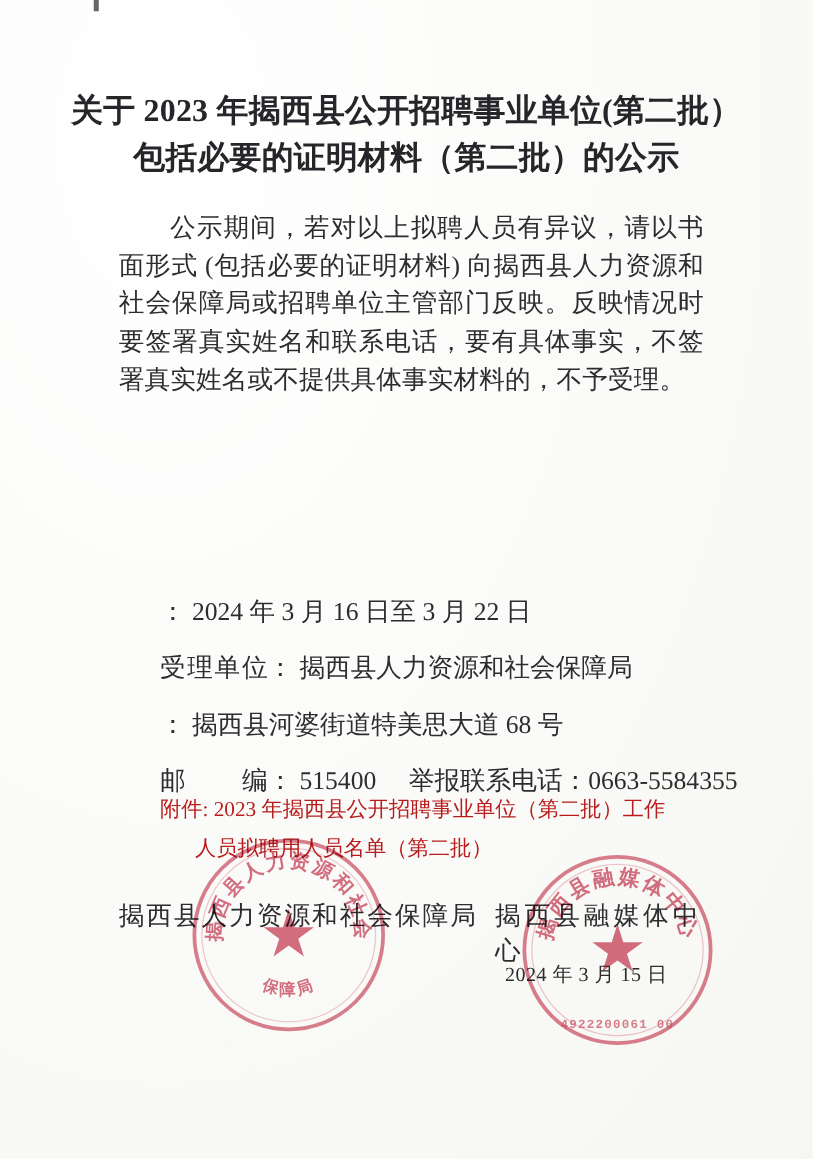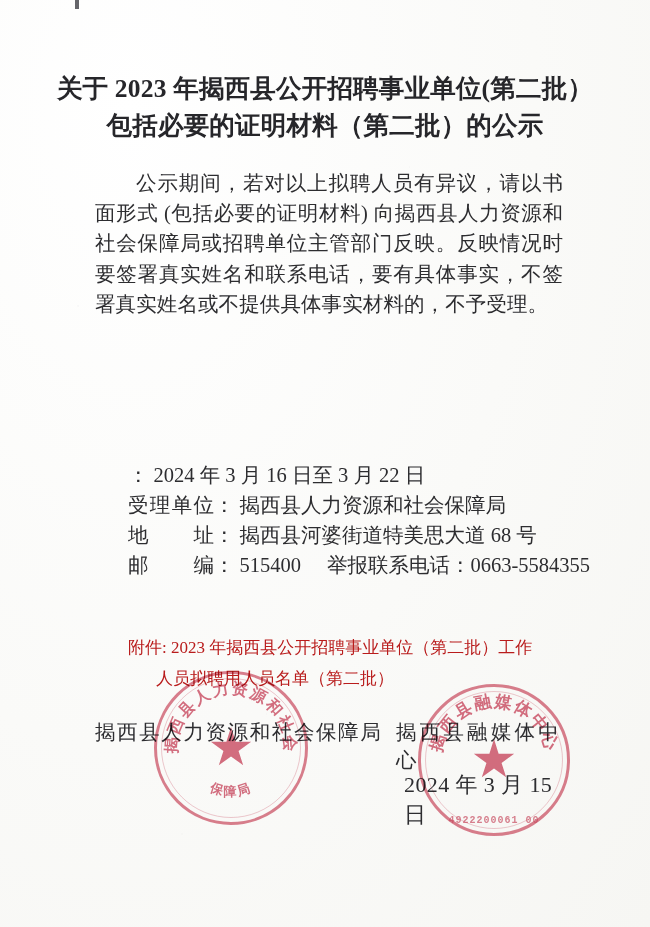--- a/index.html
+++ b/index.html
@@ -65,36 +65,36 @@
     line-height:30px;
     color:#2d2d30;
   }
   .info-row{display:flex;align-items:baseline;white-space:nowrap;}
   .info-label{
     display:inline-block;width:86px;
     text-align:justify;text-align-last:justify;
     flex:0 0 auto;
   }
   .info-colon{flex:0 0 auto;margin-right:5px;}
-  .info-value{flex:0 0 auto;}
+  .info-value{flex:0 0 auto;margin-top:15px;}
   .info-extra{margin-left:26px;}
 
   .attach-block{
     position:absolute;left:128px;top:608px;width:440px;
     font-size:17px;line-height:30.5px;color:#b91c1c;margin-top:25px;
   }
   .attach-l2{margin-left:28px;}
 
   .sign-row{
     position:absolute;left:95px;top:718px;width:470px;
     font-size:20.5px;color:#2d2d30;
   }
   .sign-left{position:absolute;left:0;top:0;letter-spacing:1.6px;}
   .sign-right{position:absolute;left:301px;top:0;letter-spacing:3.2px;}
-  .sign-date{position:absolute;left:309px;top:52px;font-size:22px;color:#2d2d30;letter-spacing:.4px;}
+  .sign-date{position:absolute;left:309px;top:52px;font-size:16px;color:#2d2d30;letter-spacing:.4px;}
 
   
   .seal{
     position:absolute;border-radius:50%;
     border:3px solid rgba(200,52,78,.72);
     mix-blend-mode:multiply;
     opacity:.88;
   }
   .seal .ring-in{
     position:absolute;inset:4px;border-radius:50%;
@@ -146,21 +146,20 @@
     <div class="info-row">
       <span class="info-colon">：</span>
       <span class="info-value">2024 年 3 月 16 日至 3 月 22 日</span>
     </div>
     <div class="info-row">
       <span class="info-label">受理单位</span>
       <span class="info-colon">：</span>
       <span class="info-value">揭西县人力资源和社会保障局</span>
     </div>
     <div class="info-row">
-      <span class="info-label">地址</span>
       <span class="info-colon">：</span>
       <span class="info-value">揭西县河婆街道特美思大道 68 号</span>
     </div>
     <div class="info-row">
       <span class="info-label">邮编</span>
       <span class="info-colon">：</span>
       <span class="info-value">515400</span>
       <span class="info-value info-extra">举报联系电话：0663-5584355</span>
     </div>
   </div>

